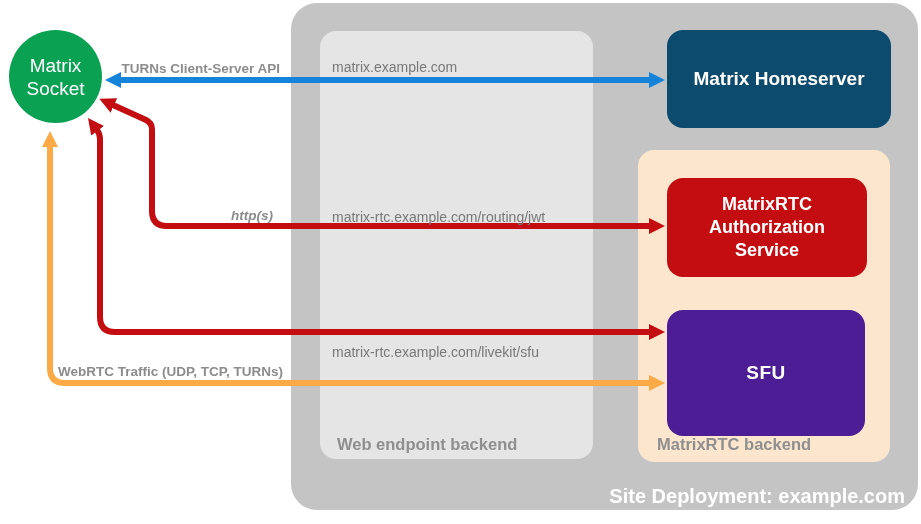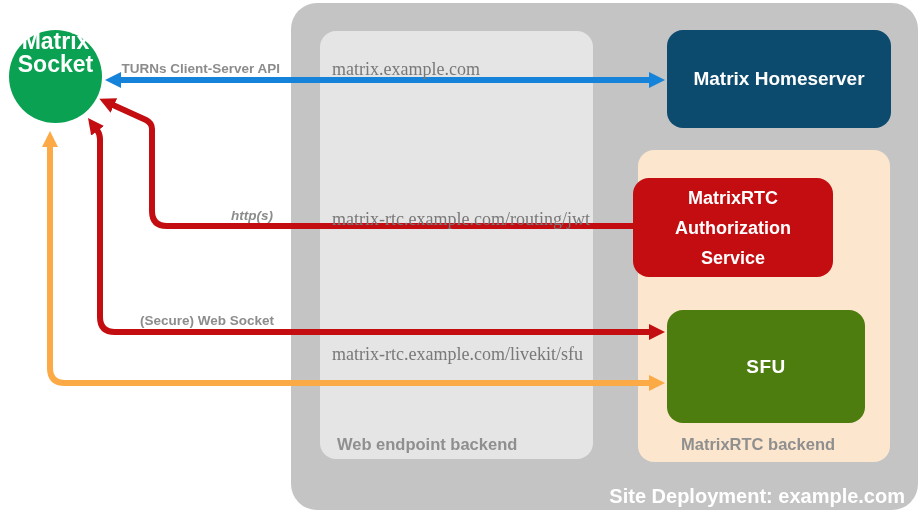--- a/index.html
+++ b/index.html
@@ -23,46 +23,46 @@
     background:#fce6cd;border-radius:16px;z-index:2;
   }
   
   .node{
     display:flex;align-items:center;justify-content:center;text-align:center;
     color:#ffffff;font-weight:bold;z-index:4;border-radius:16px;
   }
   .client-circle{
     left:9px;top:30px;width:93px;height:93px;border-radius:50%;
     background:#0aa152;display:flex;flex-direction:column;
-    align-items:center;justify-content:flex-start;color:#fff;font-weight:bold;
-    font-size:23px;line-height:23px;z-index:4;
+    align-items:center;justify-content:center;color:#fff;font-weight:normal;
+    font-size:19px;line-height:23px;z-index:4;
   }
   .homeserver{left:667px;top:30px;width:224px;height:98px;background:#0c4a6e;font-size:19px;}
-  .auth{left:633px;top:178px;width:200px;height:99px;background:#c30d11;font-size:18px;line-height:30px;padding:0 24px;box-sizing:border-box;}
-  .sfu{left:667px;top:310px;width:198px;height:113px;background:#4d7c0f;font-size:19px;letter-spacing:.5px;}
+  .auth{left:667px;top:178px;width:200px;height:99px;background:#c30d11;font-size:18px;line-height:23px;padding:0 24px;box-sizing:border-box;}
+  .sfu{left:667px;top:310px;width:198px;height:126px;background:#4c1d95;font-size:19px;letter-spacing:.5px;}
   
   .section-label{font-weight:bold;color:#8f8f8f;font-size:16.5px;z-index:3;}
   .routing-label{left:337px;top:435px;}
-  .backend-label{left:657px;top:435px;margin-left:24px;}
+  .backend-label{left:657px;top:435px;}
   .site-label{
     right:16px;bottom:16px;left:auto;
     color:#ffffff;font-weight:bold;font-size:20px;z-index:3;margin-left:36px;
   }
   
   .arrow-label{
     color:#8c8c8c;font-weight:bold;font-size:13.5px;z-index:6;
     text-align:right;white-space:nowrap;
   }
   .lbl-csapi{left:60px;top:61px;width:220px;}
   .lbl-http{left:73px;top:208px;width:200px;font-style:italic;}
   .lbl-ws{left:74px;top:313px;width:200px;}
   .lbl-webrtc{left:58px;top:364px;width:220px;}
   
   .endpoint{
-    font-family:Liberation Serif, serif;font-size:18px;color:#787878;
+    font-family:Liberation Sans, sans-serif;font-size:14px;color:#787878;
     z-index:6;white-space:nowrap;left:332px;
   }
   .ep-0{top:59px;}
   .ep-1{top:209px;}
   .ep-2{top:312px;margin-top:32px;}
   
   #arrows{position:absolute;left:0;top:0;width:921px;height:524px;z-index:5;pointer-events:none;}
 </style>
 </head>
 <body>
@@ -105,21 +105,21 @@
       </marker>
     </defs>
     <path d="M 120 80 L 650 80" stroke="#1583d9" stroke-width="6" fill="none" marker-start="url(#head-blue)" marker-end="url(#head-blue)"></path>
     <path d="M 113 105 L 146 120 Q 152 123 152 129 L 152 211 Q 152 226 167 226 L 650 226" stroke="#c30d11" stroke-width="6" fill="none" marker-start="url(#head-red)" marker-end="url(#head-red)"></path>
     <path d="M 97 130 Q 100 134 100 139 L 100 317 Q 100 332 115 332 L 650 332" stroke="#c30d11" stroke-width="6" fill="none" marker-start="url(#head-red)" marker-end="url(#head-red)"></path>
     <path d="M 50 146 L 50 368 Q 50 383 65 383 L 650 383" stroke="#fbaa45" stroke-width="6" fill="none" marker-start="url(#head-orange)" marker-end="url(#head-orange)"></path>
   </svg>
 
   <div class="abs arrow-label lbl-csapi">TURNs Client-Server API</div>
   <div class="abs arrow-label lbl-http">http(s)</div>
-  <div class="abs arrow-label lbl-ws">(Secure) Web Socket</div>
+  <div class="abs arrow-label lbl-webrtc">WebRTC Traffic (UDP, TCP, TURNs)</div>
 
   <div class="abs endpoint ep-0">matrix.example.com</div>
   <div class="abs endpoint ep-1">matrix-rtc.example.com/routing/jwt</div>
   <div class="abs endpoint ep-2">matrix-rtc.example.com/livekit/sfu</div>
 
   <div class="abs section-label routing-label">Web endpoint backend</div>
   <div class="abs section-label backend-label">MatrixRTC backend</div>
   <div class="abs site-label">Site Deployment: example.com</div>
 
 </div>

